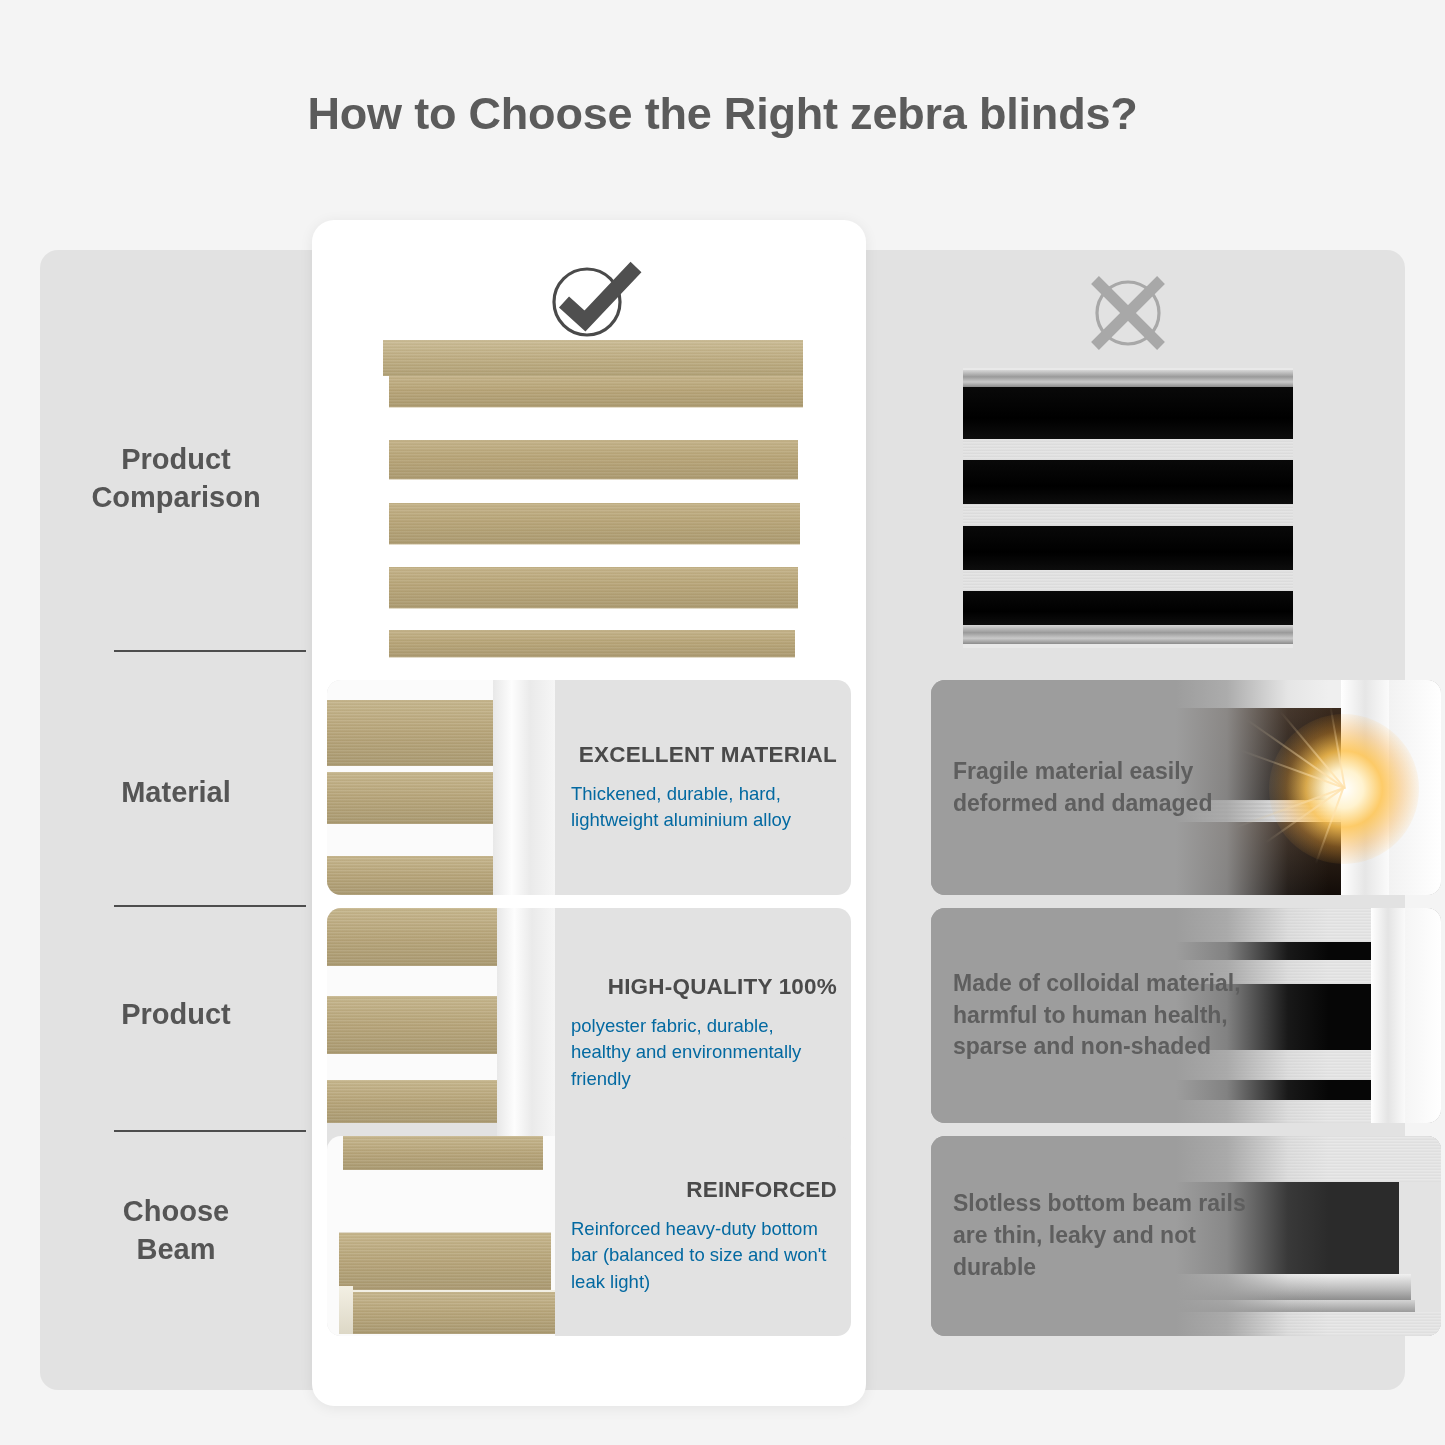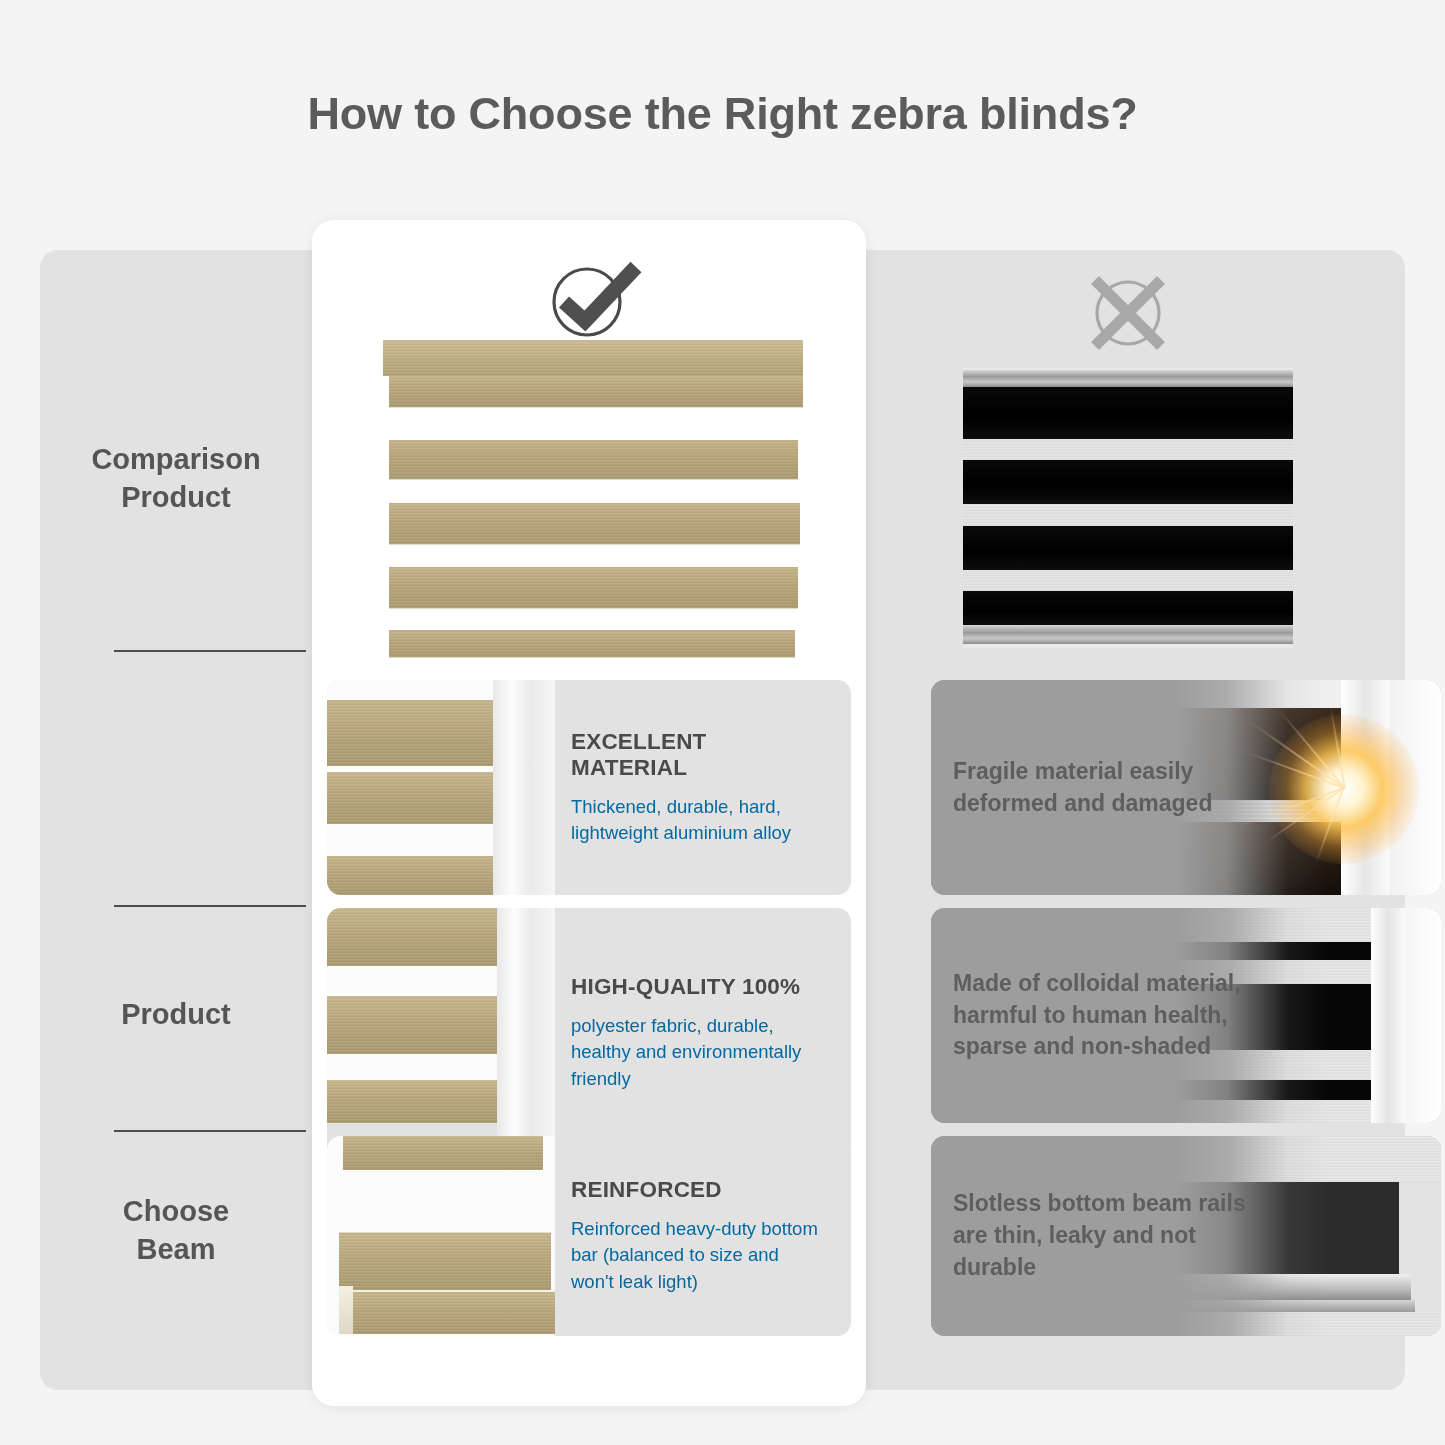--- a/index.html
+++ b/index.html
@@ -83,21 +83,21 @@
     position: absolute; left: 0; width: 100%;
     background: repeating-linear-gradient(0deg, #e8e8e8 0px, #cfcfcf 1px, #f2f2f2 2px, #d8d8d8 3px);
   }
 
   
   .feat {
     position: absolute; left: 327px; width: 524px;
     background: #e2e2e2; border-radius: 14px; overflow: hidden;
   }
   .feat-photo { position: absolute; left: 0; top: 0; width: 228px; height: 100%; overflow: hidden; }
-  .feat-text { position: absolute; left: 244px; top: 0; right: 32px; height: 100%; display: flex; flex-direction: column; justify-content: center; }
+  .feat-text { position: absolute; left: 244px; top: 0; right: 14px; height: 100%; display: flex; flex-direction: column; justify-content: center; align-items: flex-end; }
   .feat-title { font-size: 22.5px; font-weight: bold; color: #4a4a4a; letter-spacing: 0.2px; margin-bottom: 13px; }
   .feat-body { font-size: 18.5px; color: #0369a1; line-height: 1.42; }
 
   
   .neg {
     position: absolute; left: 884px; width: 510px;
     border-radius: 14px; overflow: hidden;
     background: #9d9d9d;
     margin-left: 47px;
   }
@@ -143,25 +143,28 @@
 
 <div class="page">
 
   <div class="title">How to Choose the Right zebra blinds?</div>
 
   <div class="grey-panel"></div>
   <div class="white-card"></div>
 
   <div class="labels">
     <div class="label-cell" style="top:190px;">
+      <div>Product</div>
       <div>Comparison</div>
-      <div>Product</div>
     </div>
     <div class="divider" style="top:400px;"></div>
 
+    <div class="label-cell" style="top:523px;">
+      <div>Material</div>
+    </div>
     <div class="divider" style="top:655px;"></div>
 
     <div class="label-cell" style="top:745px;">
       <div>Product</div>
     </div>
     <div class="divider" style="top:880px;"></div>
 
     <div class="label-cell" style="top:942px;">
       <div>Choose</div>
       <div>Beam</div>

